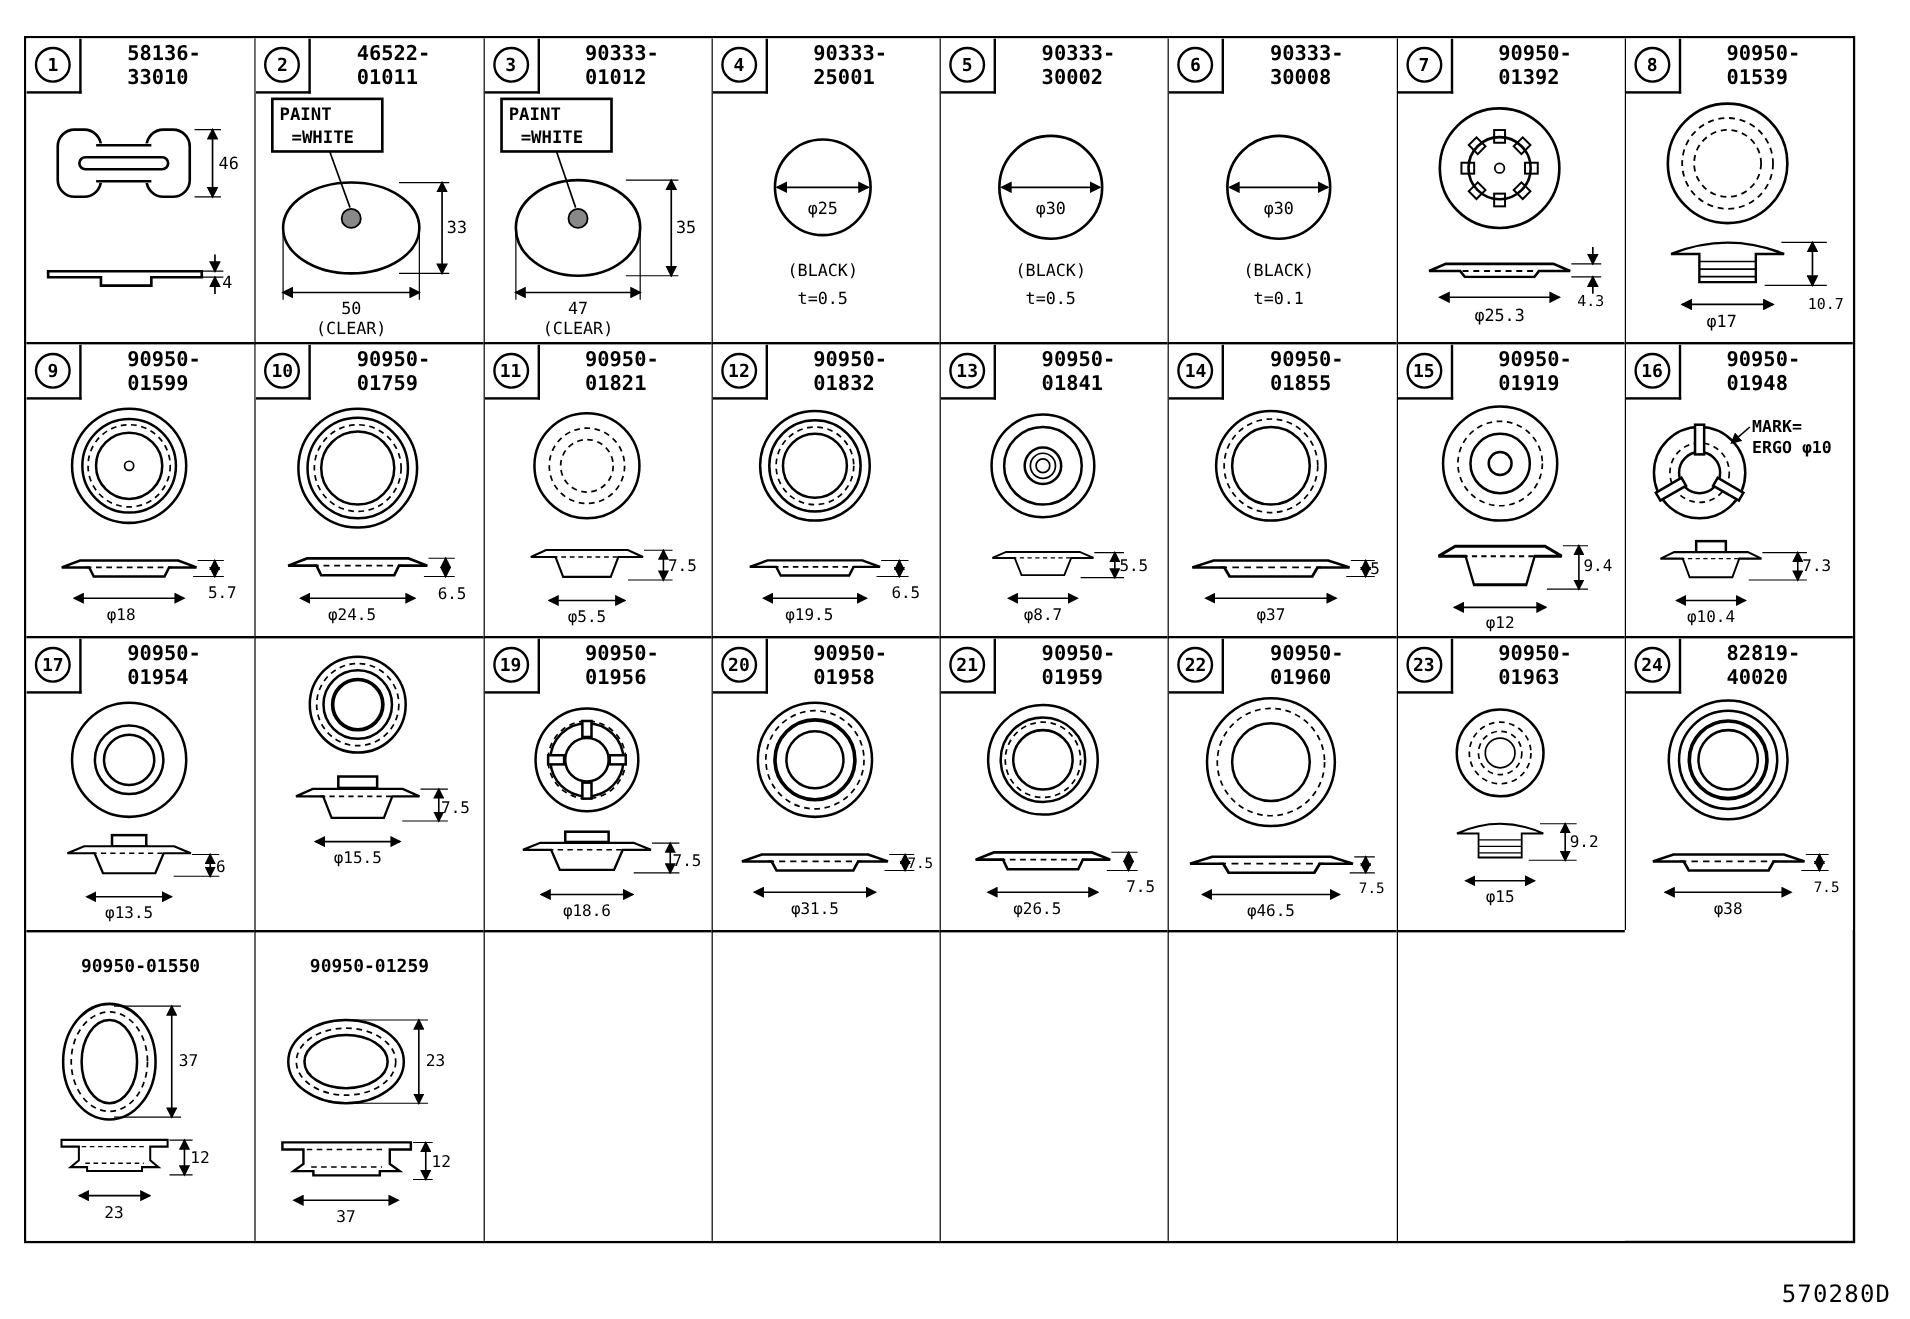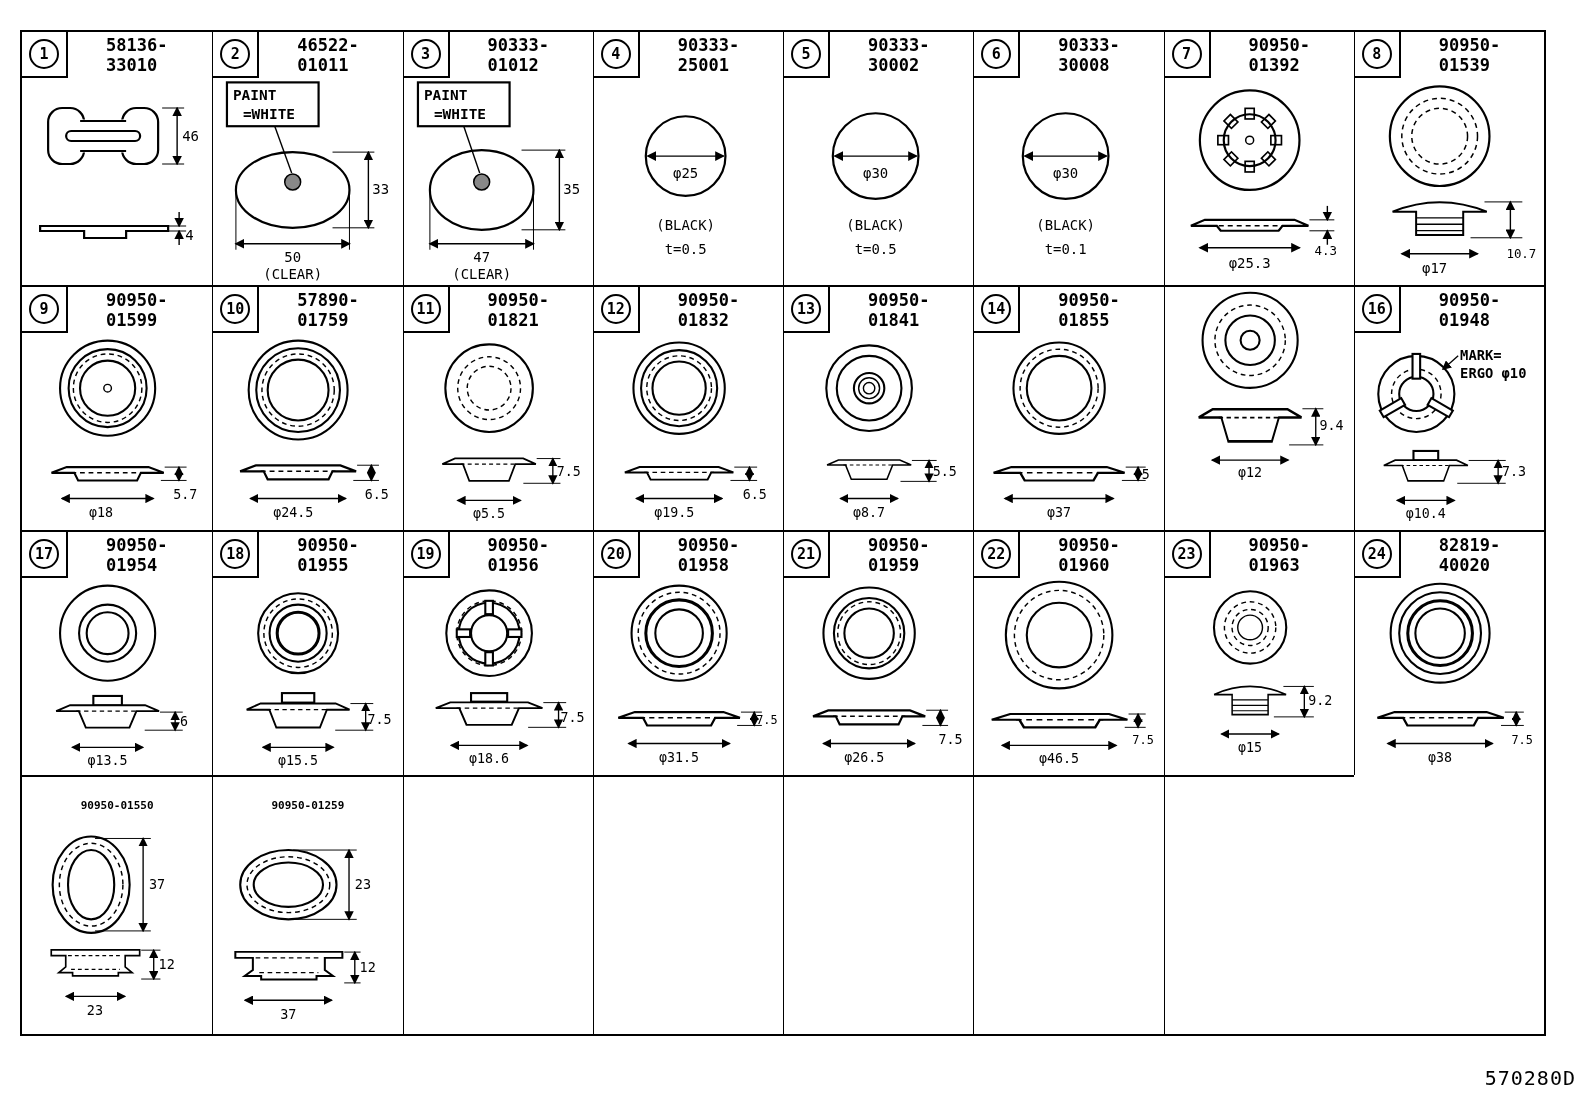--- a/index.html
+++ b/index.html
@@ -10,21 +10,21 @@
         grid-template-rows:253px 245px 245px auto;box-sizing:border-box;background:#fff;}
   .cell{position:relative;box-sizing:border-box;overflow:hidden;background:#fff;}
   .cell.bl{border-left:1.5px solid #000;}
   .cell.bt{border-top:2.5px solid #000;}
   .ch{height:46px;display:flex;align-items:stretch;}
   .badge{width:46px;box-sizing:border-box;border-right:2px solid #000;border-bottom:2px solid #000;
          display:flex;align-items:center;justify-content:center;flex:none;background:#fff;}
   .circ{width:30px;height:30px;border:2px solid #000;border-radius:50%;display:flex;
         align-items:center;justify-content:center;font-size:15px;font-weight:bold;box-sizing:border-box;}
   .pn{flex:1;display:flex;align-items:center;justify-content:center;font-size:17px;font-weight:bold;letter-spacing:0px;padding-left:38px;}
-  .pn4{height:40px;display:flex;align-items:center;justify-content:center;font-size:11px;font-weight:bold;padding-top:8px;}
+  .pn4{height:40px;display:flex;align-items:center;justify-content:center;font-size:15px;font-weight:bold;padding-top:8px;}
   svg.dr{display:block;width:100%;height:calc(100% - 48px);}
   svg.dr4{display:block;width:100%;height:calc(100% - 50px);}
   .s1{fill:none;stroke:#000;stroke-width:1.5;}
   .s2{fill:none;stroke:#000;stroke-width:2.2;}
   .s3{fill:none;stroke:#000;stroke-width:3.2;}
   .s2f{fill:#fff;stroke:#000;stroke-width:2.2;}
   .er{fill:#fff;stroke:#fff;stroke-width:3;}
   .dash{stroke-dasharray:5 4;}
   .dim{fill:none;stroke:#000;stroke-width:1.4;}
   .ext{fill:none;stroke:#000;stroke-width:1;}
@@ -274,21 +274,21 @@
       <line class="dim" x1="37" y1="174" x2="133" y2="174" marker-start="url(#ah)" marker-end="url(#ah)"></line>
       <text class="dt mid" x="78" y="193">φ18</text>
     </svg>
   </div>
 
   <div class="cell bl bt">
     <div class="ch">
         <div class="badge">
           <span class="circ">10</span>
         </div>
-    <div class="pn">57890-01759</div>
+    <div class="pn">90950-01759</div>
       </div>
     <svg class="dr" viewBox="0 0 190 205">
       <circle class="s2" cx="85" cy="60" r="52"></circle>
       <circle class="s2" cx="85" cy="60" r="44"></circle>
       <circle class="s1 dash" cx="85" cy="60" r="38"></circle>
       <circle class="s2" cx="85" cy="60" r="32"></circle>
       <use href="#sv-flat" x="23" y="136" width="124" height="21"></use>
       <line class="ext" x1="147" y1="139" x2="170" y2="139"></line>
       <line class="ext" x1="143" y1="155" x2="170" y2="155"></line>
       <line class="dim" x1="162" y1="139" x2="162" y2="155" marker-start="url(#ah)" marker-end="url(#ah)"></line>
@@ -379,20 +379,26 @@
       <line class="ext" x1="155" y1="141" x2="176" y2="141"></line>
       <line class="ext" x1="151" y1="155" x2="176" y2="155"></line>
       <line class="dim" x1="168" y1="141" x2="168" y2="155" marker-start="url(#ah)" marker-end="url(#ah)"></line>
       <text class="dt" x="172" y="153">5</text>
       <line class="dim" x1="28" y1="174" x2="142" y2="174" marker-start="url(#ah)" marker-end="url(#ah)"></line>
       <text class="dt mid" x="85" y="193">φ37</text>
     </svg>
   </div>
 
   <div class="cell bl bt">
+    <div class="ch">
+        <div class="badge">
+          <span class="circ">15</span>
+        </div>
+    <div class="pn">90950-01919</div>
+      </div>
     <svg class="dr" viewBox="0 0 190 205">
       <circle class="s2" cx="85" cy="56" r="50"></circle>
       <circle class="s1 dash" cx="85" cy="56" r="37"></circle>
       <circle class="s2" cx="85" cy="56" r="26"></circle>
       <circle class="s2" cx="85" cy="56" r="10"></circle>
       <use href="#sv-cup" x="30" y="126" width="110" height="40"></use>
       <line class="ext" x1="140" y1="128" x2="162" y2="128"></line>
       <line class="ext" x1="126" y1="166" x2="162" y2="166"></line>
       <line class="dim" x1="154" y1="128" x2="154" y2="166" marker-start="url(#ah)" marker-end="url(#ah)"></line>
       <text class="dt" x="158" y="150">9.4</text>
@@ -445,26 +451,20 @@
       <line class="ext" x1="140" y1="141" x2="164" y2="141"></line>
       <line class="ext" x1="124" y1="160" x2="164" y2="160"></line>
       <line class="dim" x1="156" y1="141" x2="156" y2="160" marker-start="url(#ah)" marker-end="url(#ah)"></line>
       <text class="dt" x="161" y="156">6</text>
       <line class="dim" x1="48" y1="178" x2="122" y2="178" marker-start="url(#ah)" marker-end="url(#ah)"></line>
       <text class="dt mid" x="85" y="197">φ13.5</text>
     </svg>
   </div>
 
   <div class="cell bl bt">
-    <div class="ch">
-        <div class="badge">
-          <span class="circ">18</span>
-        </div>
-    <div class="pn">90950-01955</div>
-      </div>
     <svg class="dr" viewBox="0 0 190 205">
       <circle class="s2" cx="85" cy="58" r="42"></circle>
       <circle class="s1 dash" cx="85" cy="58" r="36"></circle>
       <circle class="s2" cx="85" cy="58" r="30"></circle>
       <circle class="s3" cx="85" cy="58" r="22"></circle>
       <rect class="s2f" x="68" y="121" width="34" height="10"></rect>
       <use href="#sv-cup" x="30" y="130" width="110" height="30"></use>
       <line class="ext" x1="140" y1="132" x2="164" y2="132"></line>
       <line class="ext" x1="124" y1="160" x2="164" y2="160"></line>
       <line class="dim" x1="156" y1="132" x2="156" y2="160" marker-start="url(#ah)" marker-end="url(#ah)"></line>

